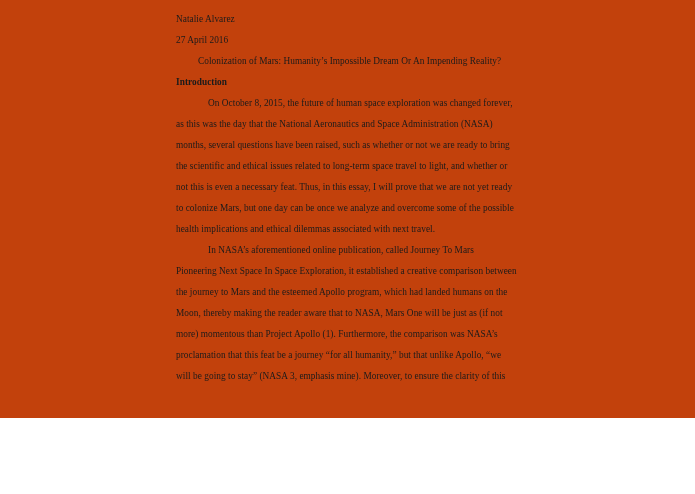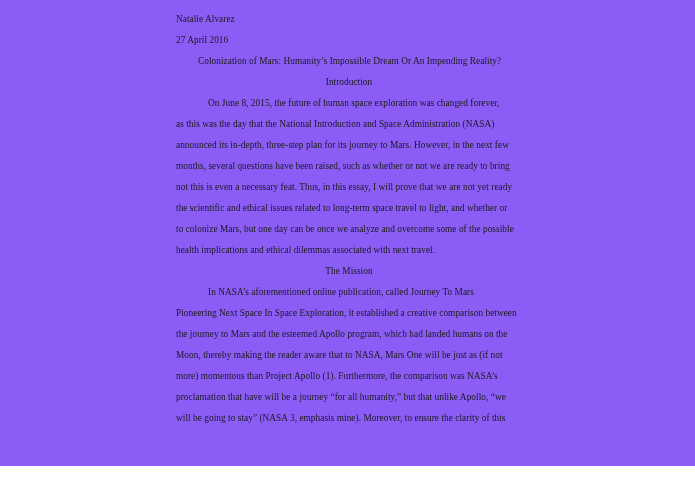--- a/index.html
+++ b/index.html
@@ -12,44 +12,43 @@
     height: 494px;
     overflow: hidden;
     font-family: "Liberation Serif", "DejaVu Serif", serif;
     color: #1b1b1b;
     -webkit-font-smoothing: antialiased;
   }
 
   #page {
     position: relative;
     width: 695px;
-    height: 466px;
-    background: #8b5cf6;
+    height: 418px;
+    background: #c2410c;
     box-sizing: border-box;
   }
 
   
   #doc {
     position: absolute;
     left: 176px;
     top: 9px;
     width: 346px;
   }
 
   .line {
     font-size: 9.3px;
     line-height: 21px;
     height: 21px;
     white-space: nowrap;
     letter-spacing: 0.005em;
   }
 
   .heading {
-    font-weight: normal;
-    text-align: center;
+    font-weight: bold;
   }
 
   .title-line {
     padding-left: 22px;
   }
 
   .indent {
     padding-left: 32px;
   }
 
@@ -69,32 +68,30 @@
 
     <div class="block">
       <div class="line">Natalie Alvarez</div>
       <div class="line">27 April 2016</div>
     </div>
 
     <div class="line title-line">Colonization of Mars: Humanity’s Impossible Dream Or An Impending Reality?</div>
 
     <div id="sections-host">
         <div class="line heading">Introduction</div>
-        <div class="line indent"><span>On June 8, 2015, the future of human space exploration was changed forever,</span></div>
-        <div class="line"><span>as this was the day that the National Introduction and Space Administration (NASA)</span></div>
-        <div class="line"><span>announced its in-depth, three-step plan for its journey to Mars. However, in the next few</span></div>
+        <div class="line indent"><span>On October 8, 2015, the future of human space exploration was changed forever,</span></div>
+        <div class="line"><span>as this was the day that the National Aeronautics and Space Administration (NASA)</span></div>
         <div class="line"><span>months, several questions have been raised, such as whether or not we are ready to bring</span></div>
+        <div class="line"><span>the scientific and ethical issues related to long-term space travel to light, and whether or</span></div>
         <div class="line"><span>not this is even a necessary feat. Thus, in this essay, I will prove that we are not yet ready</span></div>
-        <div class="line"><span>the scientific and ethical issues related to long-term space travel to light, and whether or</span></div>
         <div class="line"><span>to colonize Mars, but one day </span><span class="it">can</span><span> be once we analyze and overcome some of the possible</span></div>
         <div class="line"><span>health implications and ethical dilemmas associated with next travel.</span></div>
-        <div class="line heading">The Mission</div>
         <div class="line indent"><span>In NASA’s aforementioned online publication, called </span><span class="it">Journey To Mars</span></div>
         <div class="line"><span class="it">Pioneering Next Space In Space Exploration</span><span>, it established a creative comparison between</span></div>
         <div class="line"><span>the journey to Mars and the esteemed Apollo program, which had landed humans on the</span></div>
         <div class="line"><span>Moon, thereby making the reader aware that to NASA, Mars One will be just as (if not</span></div>
         <div class="line"><span>more) momentous than Project Apollo (1). Furthermore, the comparison was NASA’s</span></div>
-        <div class="line"><span>proclamation that have will be a journey “for all humanity,” but that unlike Apollo, “we</span></div>
+        <div class="line"><span>proclamation that this feat be a journey “for all humanity,” but that unlike Apollo, “we</span></div>
         <div class="line"><span>will be going to </span><span class="it">stay</span><span>” (NASA 3, emphasis mine). Moreover, to ensure the clarity of this</span></div>
       </div>
 
   </div>
 </div>
 
 </body></html>

